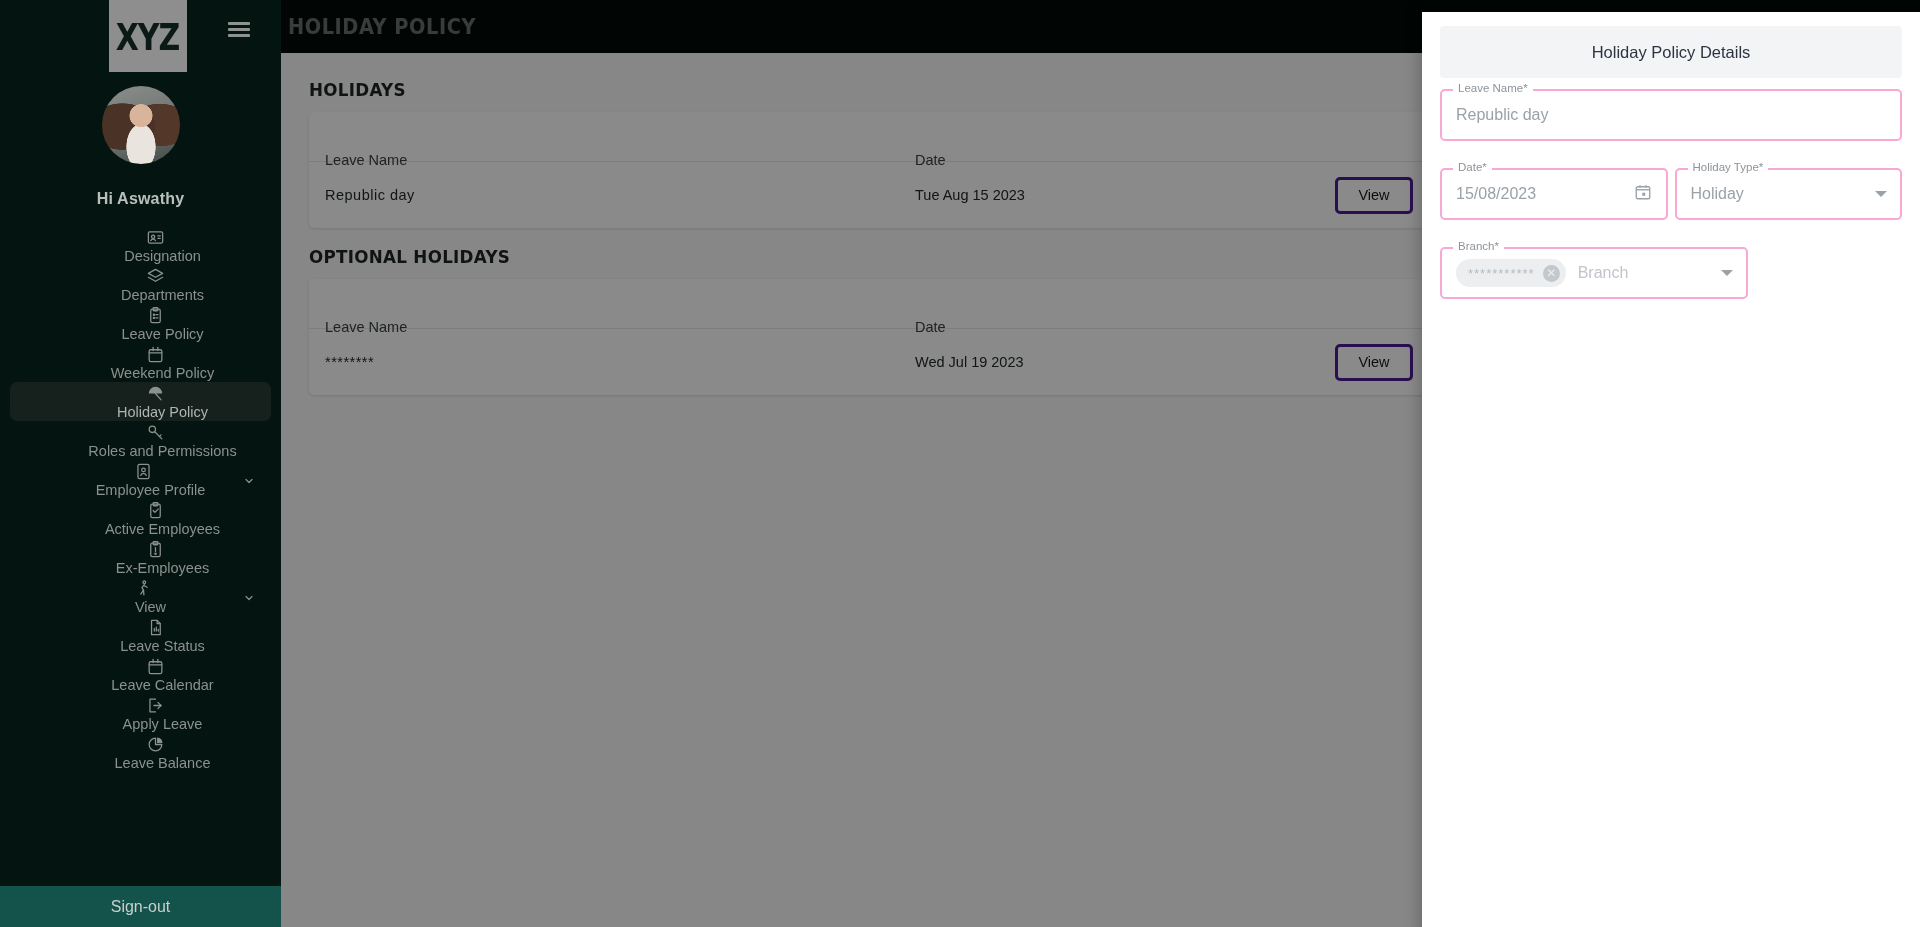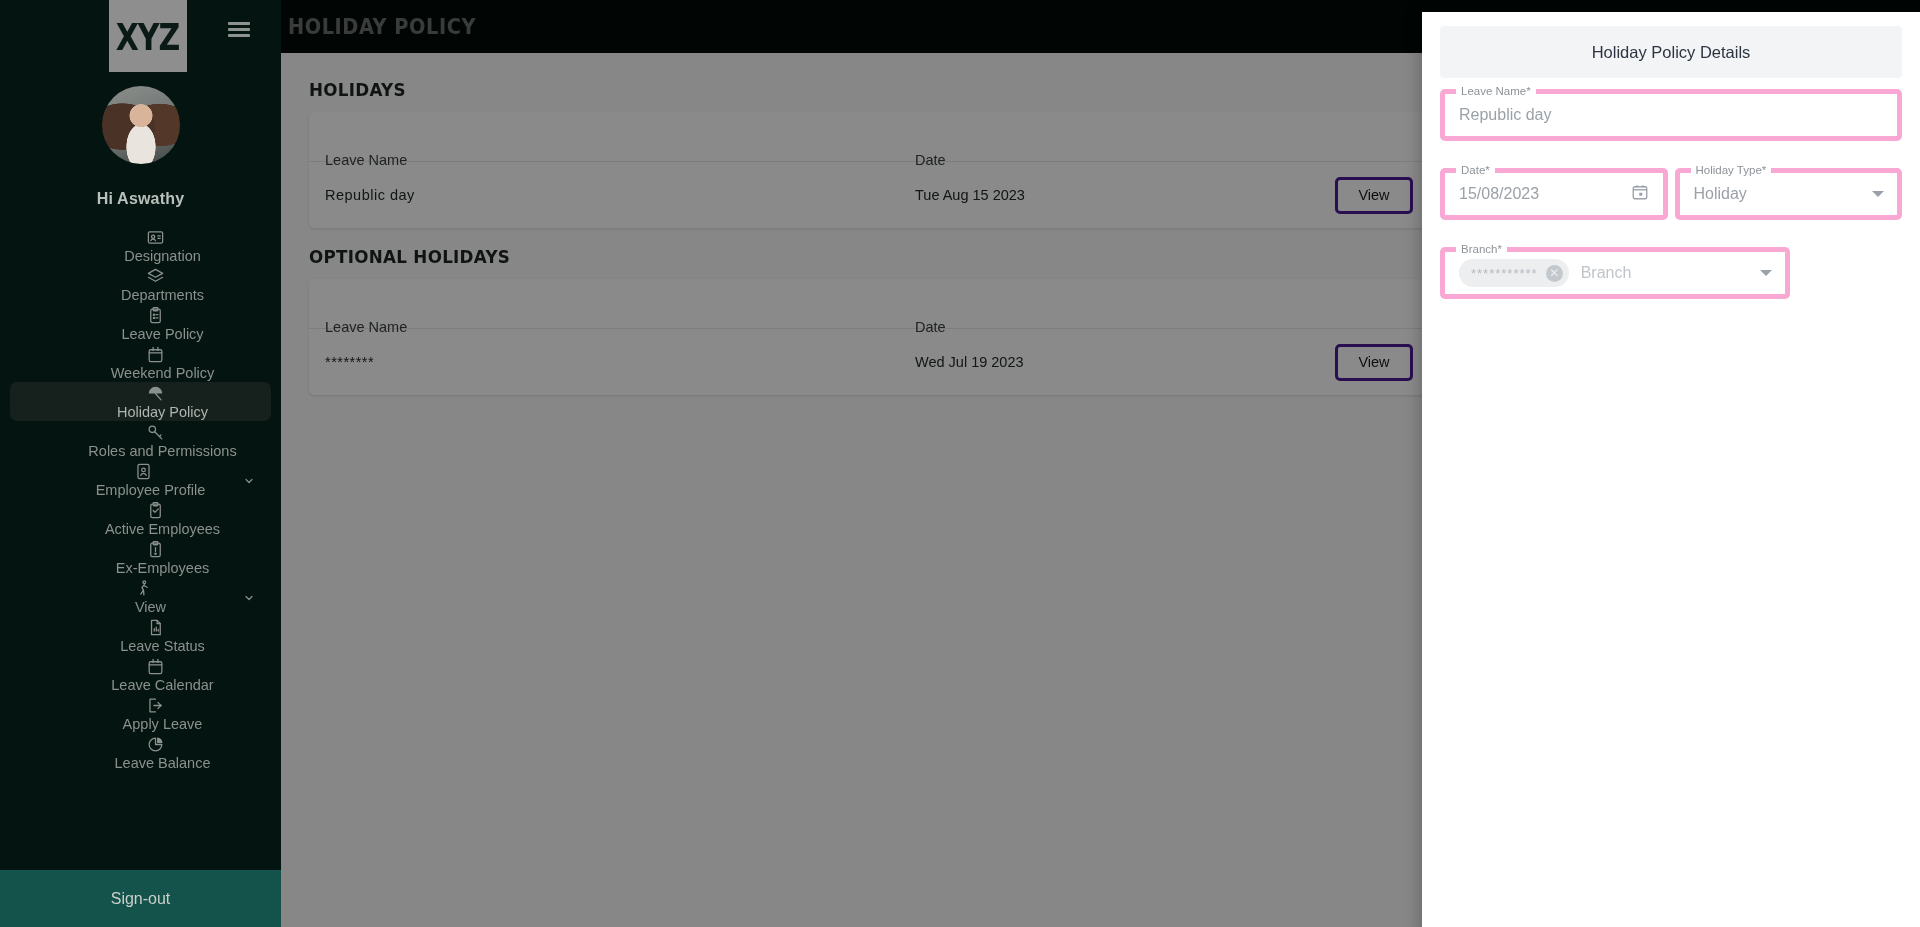--- a/index.html
+++ b/index.html
@@ -78,21 +78,21 @@
   }
   .menu-item .mi-icon svg { width: 19px; height: 19px; display:block; }
   .menu-item .mi-label { white-space: nowrap; }
   .chev {
     position: absolute; right: 16px; top: 50%;
     transform: translateY(-50%);
     width: 12px; height: 12px;
   }
   .signout {
     position: absolute; left: 0; bottom: 0;
-    width: 281px; height: 57px;
+    width: 281px; height: 41px;
     background: #14534b;
     display: flex; align-items: center; justify-content: center;
     color: #c9cfcb; font-size: 16px; cursor: pointer;
   }
 
   
   .main { flex: 1; height: 927px; position: relative; background: #fafafa; }
   .topbar {
     height: 53px; background: #04140f;
     display: flex; align-items: center;
@@ -158,21 +158,21 @@
     padding: 14px 18px 0 18px;
   }
   .panel-head {
     height: 52px; background: #f3f4f5;
     border-radius: 4px;
     display: flex; align-items: center; justify-content: center;
     color: #2c3442; font-size: 16.5px;
     margin-bottom: 10px;
   }
   .field {
-    position: relative; border: 5px solid #f9a8d4;
+    position: relative; border: 2px solid #f9a8d4;
     border-radius: 5px; height: 52px;
     margin-bottom: 16px;
     display: flex; align-items: center;
     padding: 0 14px;
     margin-top: 11px;
   }
   .field > .flabel {
     position: absolute; top: -8px; left: 11px;
     background: #fff; padding: 0 5px;
     font-size: 11.5px; color: #8d9399;
@@ -183,21 +183,21 @@
   .row2 .field { flex: 1; margin-bottom: 16px; }
   .cal-ico { position: absolute; right: 14px; top: 50%; transform: translateY(-50%); }
   .caret {
     position: absolute; right: 13px; top: 50%;
     transform: translateY(-50%);
     width: 0; height: 0;
     border-left: 6px solid transparent;
     border-right: 6px solid transparent;
     border-top: 6px solid #9aa1a8;
   }
-  .branch-field { width: 350px; }
+  .branch-field { width: 308px; }
   .chip {
     display: inline-flex; align-items: center;
     height: 28px; border-radius: 14px;
     background: #eceef0; padding: 0 6px 0 12px;
     margin-right: 12px;
   }
   .chip-text { font-size: 13px; color: #b6bcc2; letter-spacing: 1px; }
   .chip-x {
     width: 17px; height: 17px; border-radius: 50%;
     background: #c3c8cd; margin-left: 8px;

